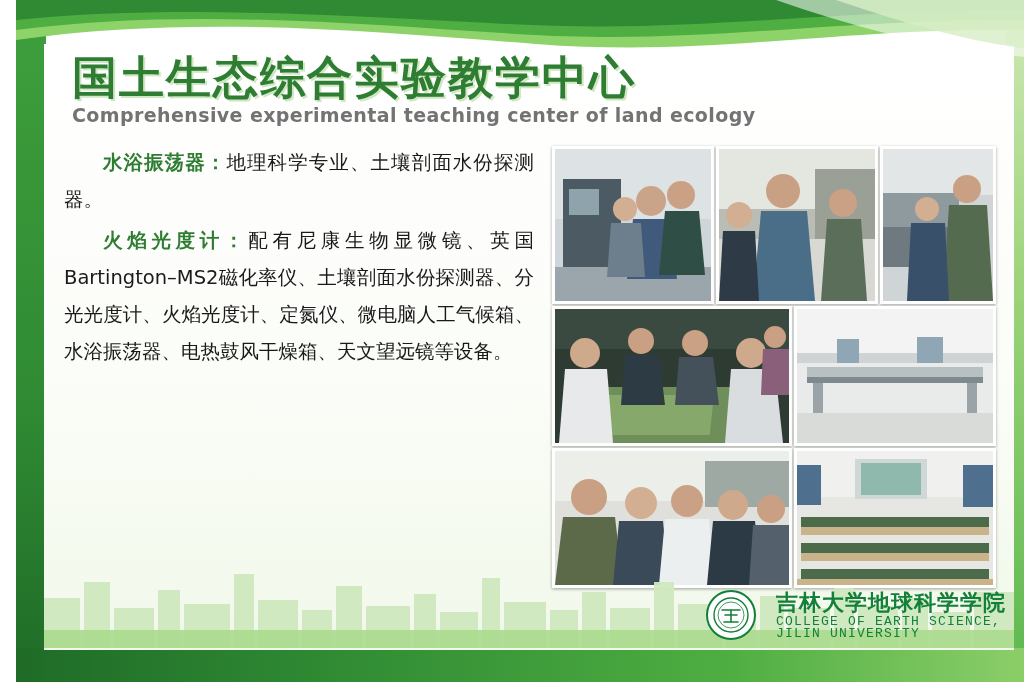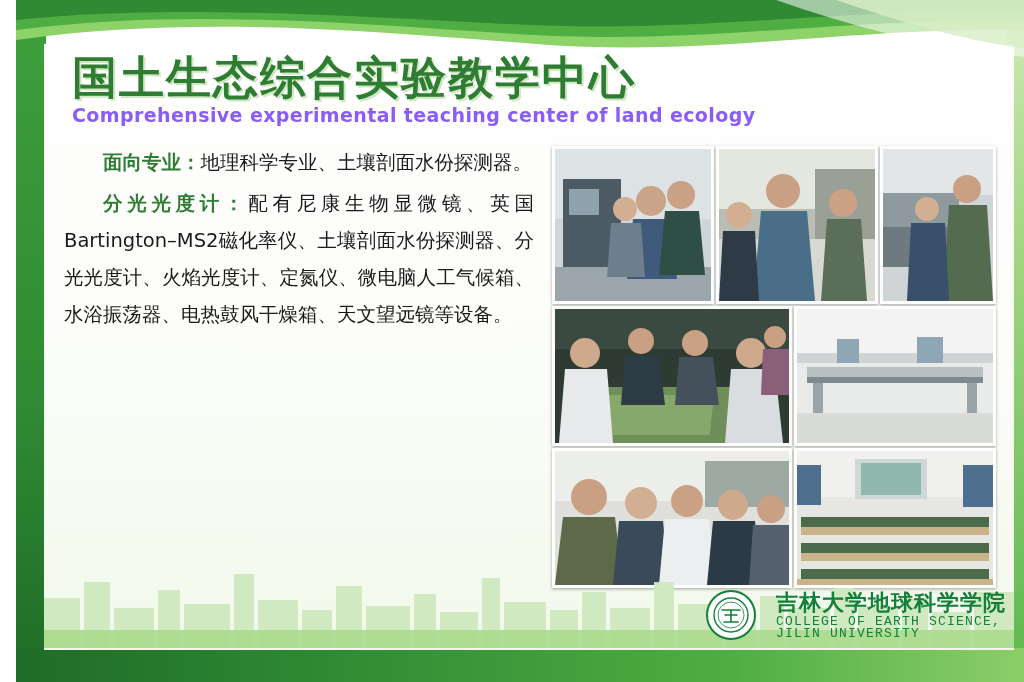--- a/index.html
+++ b/index.html
@@ -77,21 +77,21 @@
     text-shadow: 2px 2px 0 #cfe7c2;
     white-space: nowrap;
   }
   .title-en {
     position: absolute;
     left: 56px; top: 104px;
     font-family: "DejaVu Sans", sans-serif;
     font-size: 19px;
     font-weight: bold;
     letter-spacing: .4px;
-    color: #8b5cf6;
+    color: #737373;
     white-space: nowrap;
   }
 
   
   .body-col {
     position: absolute;
     left: 48px; top: 144px;
     width: 470px;
     font-family: "DejaVu Sans", sans-serif;
     font-size: 19.5px;
@@ -177,24 +177,24 @@
       <path d="M760,0 C840,28 930,52 1024,58 L1024,0 Z" fill="#ffffff" opacity="0.55"></path>
       <path d="M820,0 C890,24 960,44 1024,50 L1024,0 Z" fill="#d8eec6" opacity="0.8"></path>
     </svg>
   </div>
 
   <div class="title-zh">国土生态综合实验教学中心</div>
   <div class="title-en">Comprehensive experimental teaching center of land ecology</div>
 
   <div class="body-col">
     <p class="sect">
-      <span class="label-green">面向专业：</span><span>地理科学专业、土壤剖面水份探测器。</span>
+      <span class="label-green">水浴振荡器：</span><span>地理科学专业、土壤剖面水份探测器。</span>
     </p>
     <p class="sect">
-      <span class="label-green">分光光度计：</span><span>配有尼康生物显微镜、英国Bartington–MS2磁化率仪、土壤剖面水份探测器、分光光度计、火焰光度计、定氮仪、微电脑人工气候箱、水浴振荡器、电热鼓风干燥箱、天文望远镜等设备。</span>
+      <span class="label-green">火焰光度计：</span><span>配有尼康生物显微镜、英国Bartington–MS2磁化率仪、土壤剖面水份探测器、分光光度计、火焰光度计、定氮仪、微电脑人工气候箱、水浴振荡器、电热鼓风干燥箱、天文望远镜等设备。</span>
     </p>
   </div>
 
   <div class="photo" style="left:536px; top:146px; width:156px; height:152px;">
     <div class="ph-inner">
       <svg width="100%" height="100%" viewBox="0 0 156 152" preserveAspectRatio="none" xmlns="http://www.w3.org/2000/svg">
         <rect width="156" height="152" fill="#cfd6d9"></rect>
         <rect x="0" y="0" width="156" height="70" fill="#dde3e5"></rect>
         <rect x="8" y="30" width="58" height="96" fill="#4b5a63"></rect>
         <rect x="14" y="40" width="30" height="26" fill="#8fa3ad"></rect>

